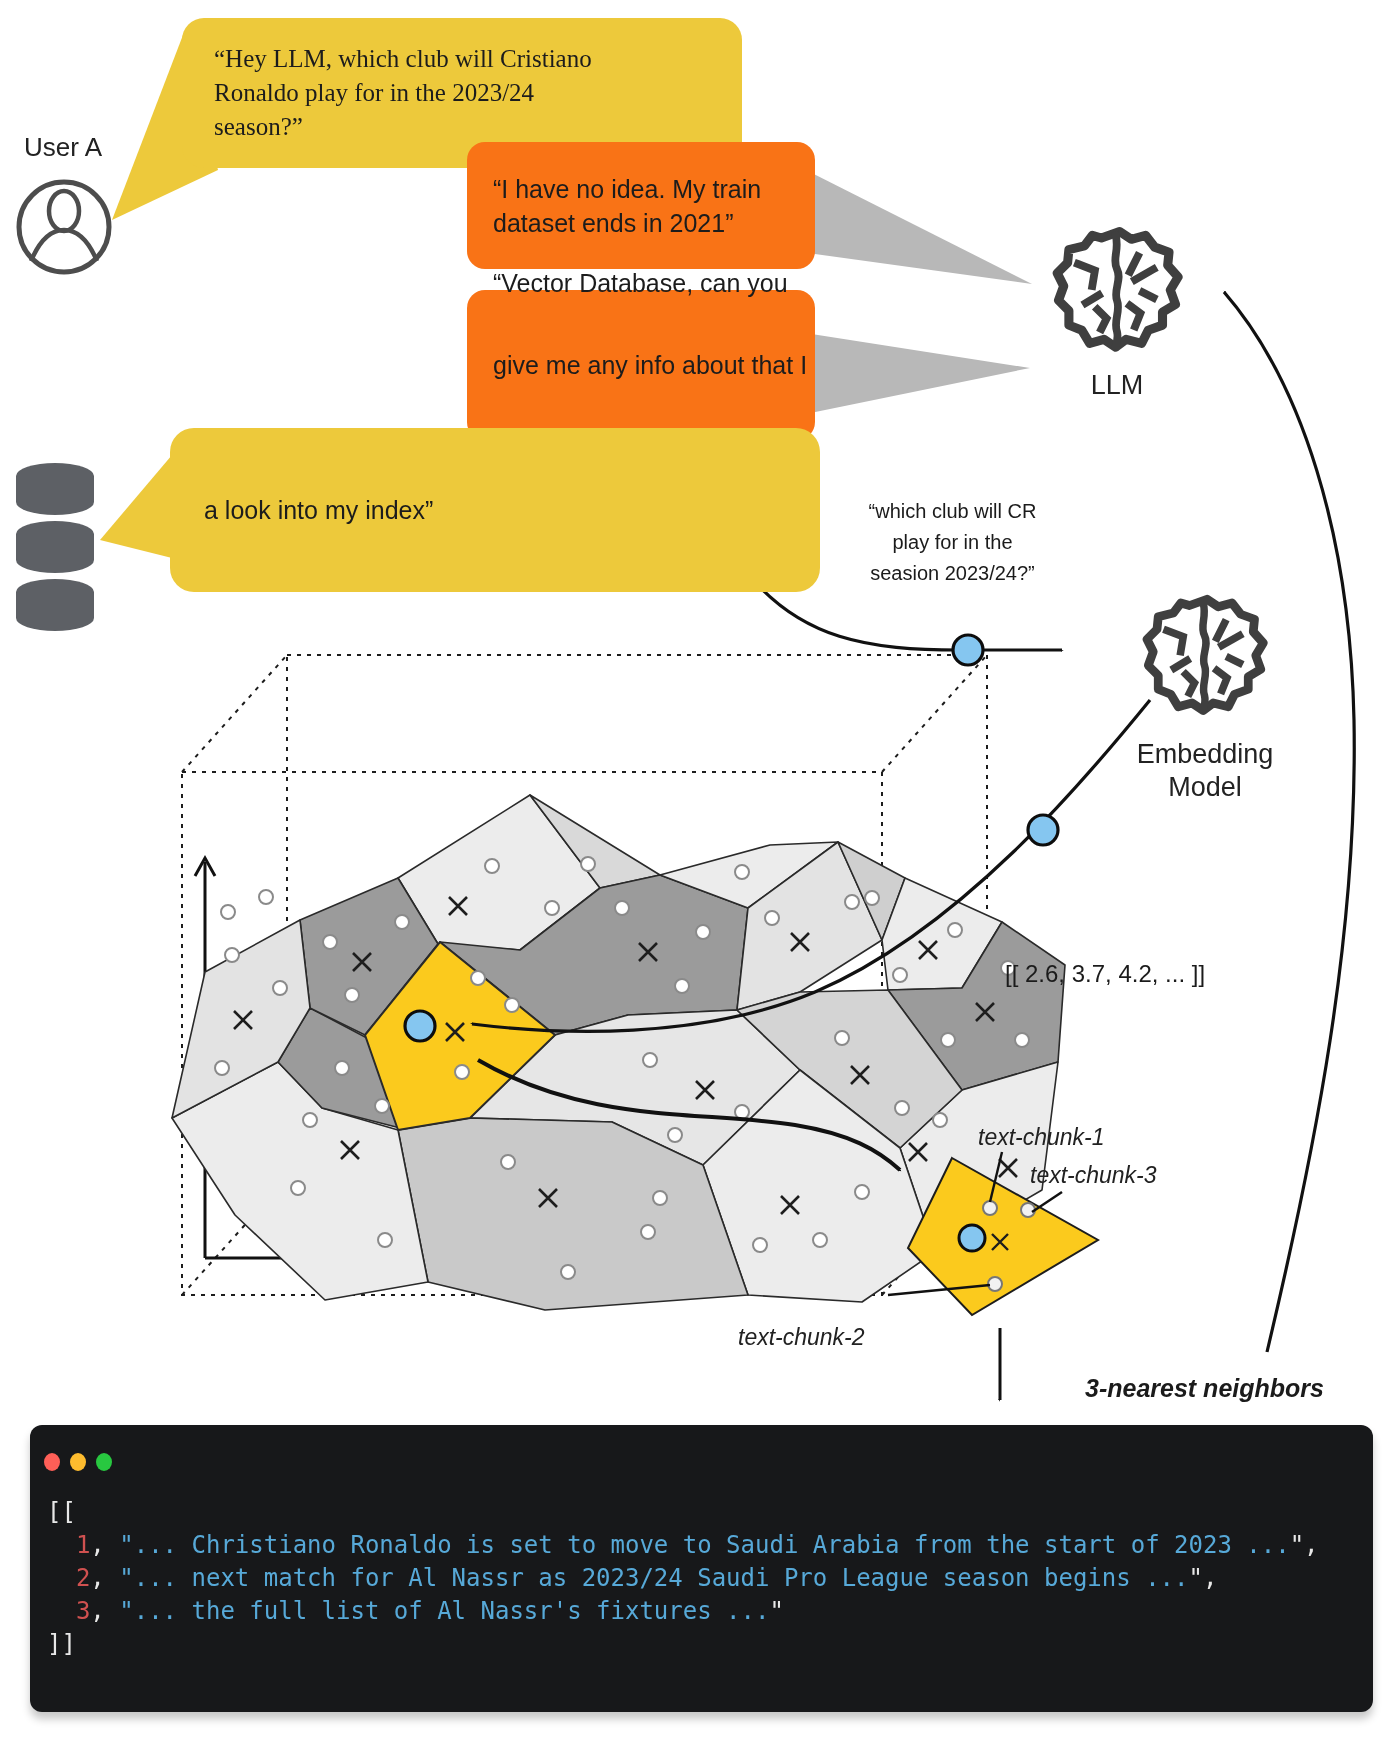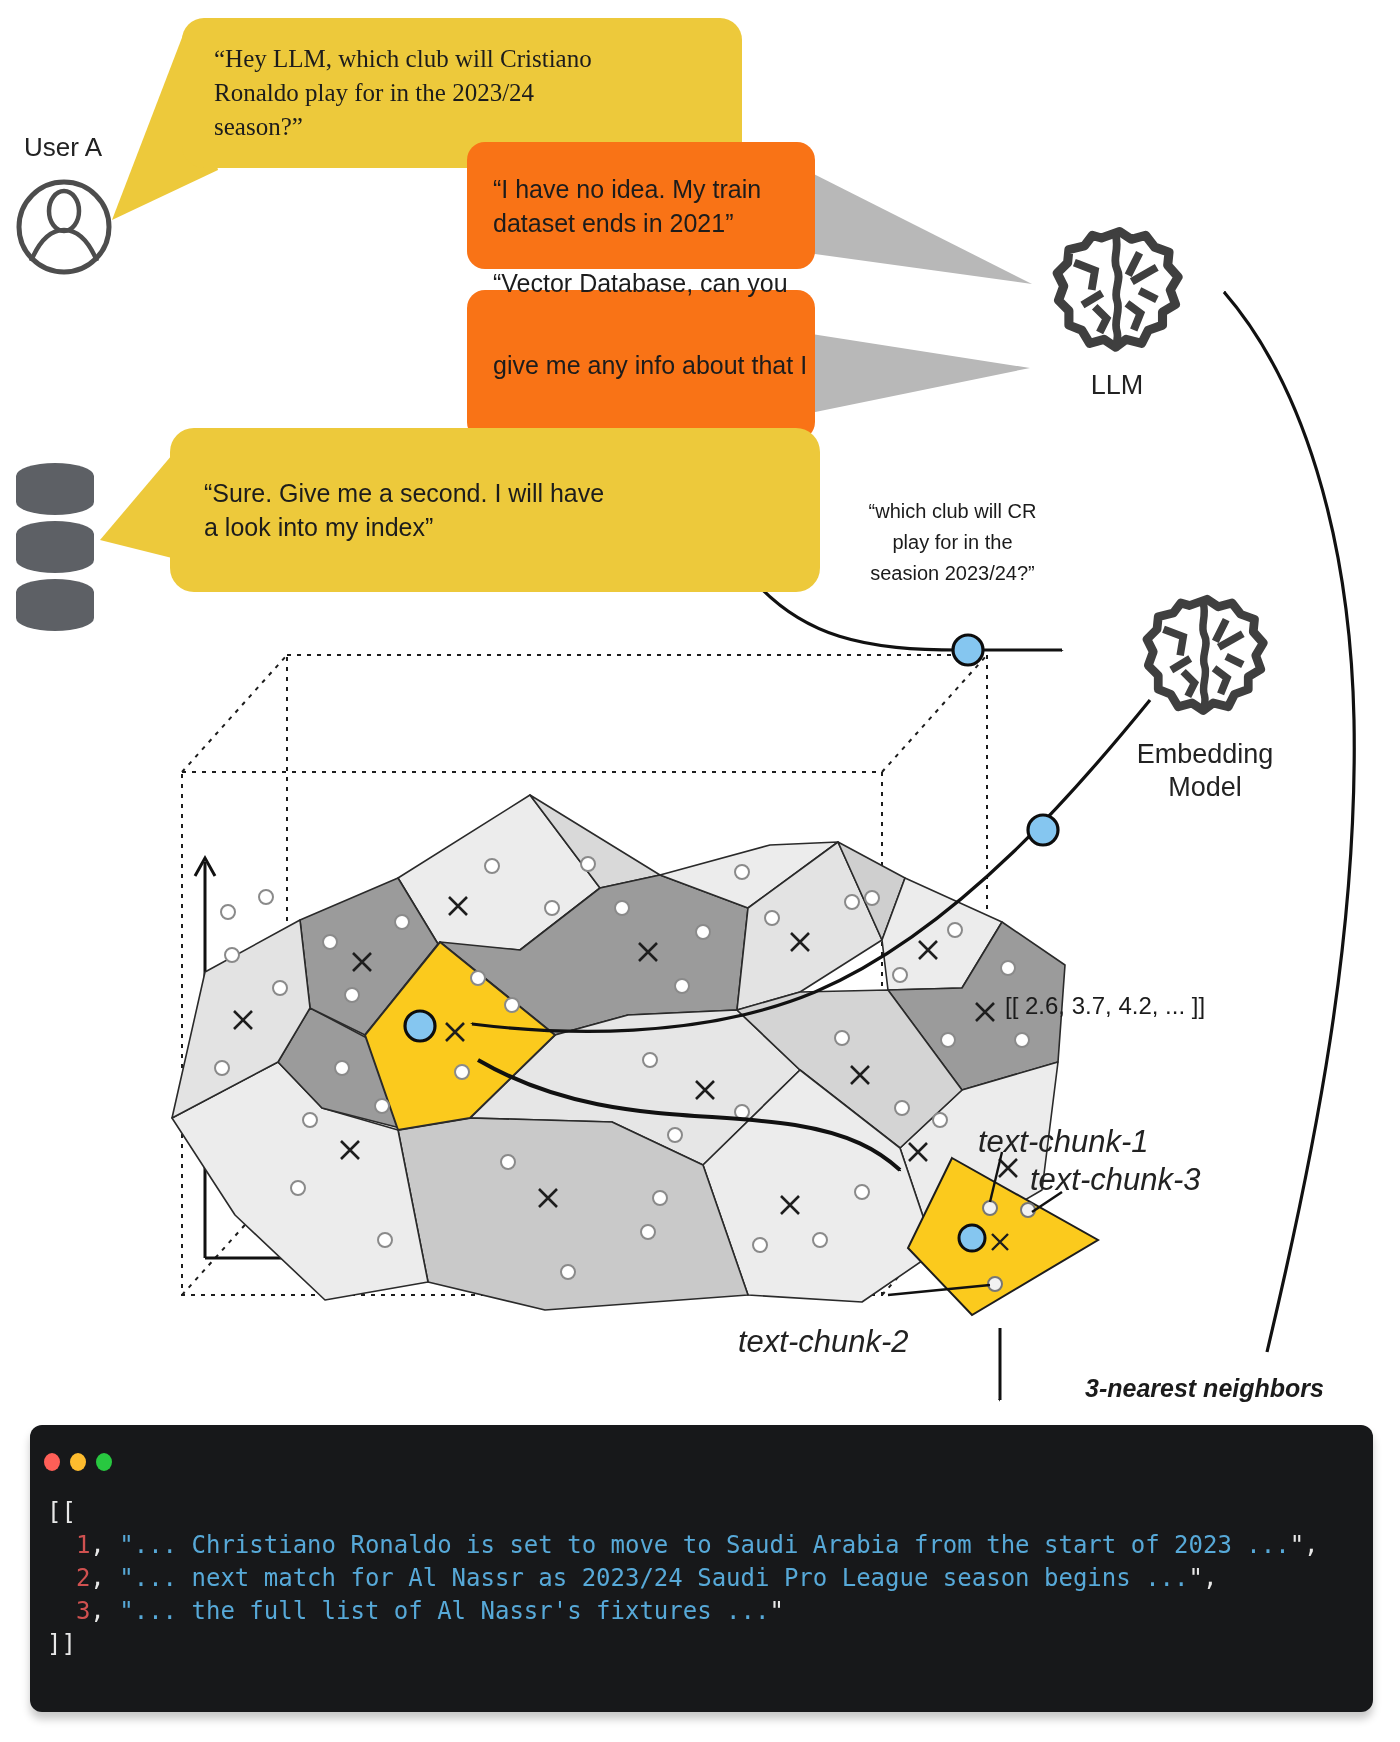--- a/index.html
+++ b/index.html
@@ -5,21 +5,21 @@
   html,body{margin:0;padding:0;background:#ffffff;}
   .canvas{position:relative;width:1400px;height:1742px;background:#ffffff;overflow:hidden;
           font-family:"Liberation Sans", sans-serif;color:#1b1b1b;}
   .layer{position:absolute;left:0;top:0;}
   .txt{position:absolute;white-space:nowrap;}
   .bubble{position:absolute;display:flex;flex-direction:column;justify-content:center;
           font-size:25px;line-height:34px;color:#1c1c1c;}
   .bubble.yellow{background:#EDC93B;}
   .bubble.gray{background:#f97316;}
   .label{font-size:27px;color:#222;}
-  .italicLbl{font-style:italic;font-size:31px;color:#222;}
+  .italicLbl{font-style:italic;font-size:23px;color:#222;}
   .terminal{position:absolute;left:30px;top:1425px;width:1343px;height:287px;background:#17181A;
             border-radius:12px;box-shadow:0 7px 9px rgba(0,0,0,.22);}
   .lights{position:absolute;left:44px;top:1453px;display:flex;gap:10px;}
   .lights span{width:16px;height:18px;border-radius:50%;display:inline-block;}
   .code{position:absolute;left:47px;top:1496px;font-family:"DejaVu Sans Mono", monospace;
         font-size:24px;line-height:33px;color:#e8e8e8;white-space:pre;}
   .code .indent{padding-left:2ch;}
   .code .num{color:#D05150;}
   .code .str{color:#57A9D8;}
   .code .wh{color:#e8e8e8;}
@@ -202,38 +202,37 @@
     <div>dataset ends in 2021”</div>
   </div>
 
   <div class="bubble gray" style="left:467px;top:290px;width:322px;height:150px;border-radius:18px;padding-left:26px;gap:48px;">
     <div>“Vector Database, can you</div>
     <div>give me any info about that I</div>
     <div>can use?”</div>
   </div>
 
   <div class="bubble yellow" style="left:170px;top:428px;width:616px;height:164px;border-radius:24px;padding-left:34px;">
-    <div>“Sure. Give me a second. I will have</div>
     <div>a look into my index”</div>
   </div>
 
   <div class="txt label" style="left:1067px;top:370px;width:100px;text-align:center;">LLM</div>
 
   <div class="txt" style="left:840px;top:496px;width:225px;text-align:center;font-size:20px;line-height:31px;white-space:normal;">
     <div>“which club will CR</div>
     <div>play for in the</div>
     <div>seasion 2023/24?”</div>
   </div>
 
   <div class="txt label" style="left:1125px;top:738px;width:160px;text-align:center;line-height:33px;">
     <div>Embedding</div>
     <div>Model</div>
   </div>
 
-  <div class="txt" style="left:1005px;top:960px;width:200px;text-align:center;font-size:24px;margin-top:32px;">[[ 2.6, 3.7, 4.2, ... ]]</div>
+  <div class="txt" style="left:1005px;top:960px;width:200px;text-align:center;font-size:24px;">[[ 2.6, 3.7, 4.2, ... ]]</div>
 
   <div class="txt italicLbl" style="left:978px;top:1124px;">text-chunk-1</div>
   <div class="txt italicLbl" style="left:1030px;top:1162px;">text-chunk-3</div>
   <div class="txt italicLbl" style="left:738px;top:1324px;text-align:center;">text-chunk-2</div>
 
   <div class="txt" style="left:1085px;top:1374px;font-size:25px;font-weight:bold;font-style:italic;">3-nearest neighbors</div>
 
   <div class="terminal"></div>
   <div class="lights">
     <span style="background:#FF5F57"></span>

